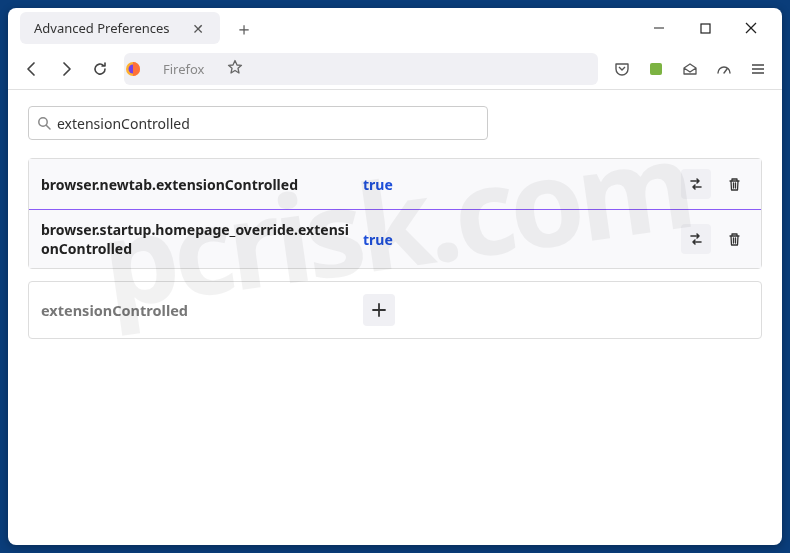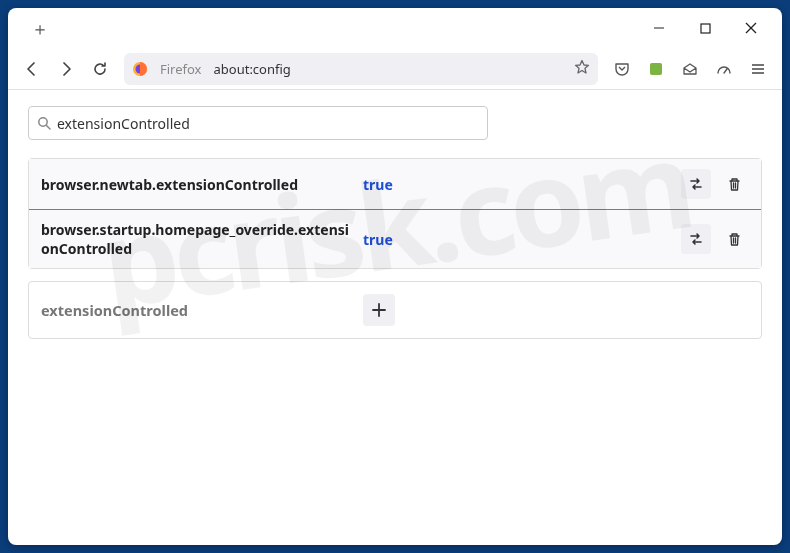--- a/index.html
+++ b/index.html
@@ -9,21 +9,21 @@
 .titlebar { display: flex; align-items: center; height: 40px; padding: 0 8px; }
 .tab { background: #f0f0f4; border-radius: 6px; padding: 7px 14px; display: flex; align-items: center; gap: 8px; margin-left: 4px; font-size: 13px; color: #333; min-width: 200px; justify-content: space-between; }
 .tab-title { flex: 1; }
 .tab-close { width: 16px; height: 16px; display: flex; align-items: center; justify-content: center; font-size: 14px; color: #555; cursor: pointer; }
 .newtab-btn { margin-left: 10px; width: 28px; height: 28px; display: flex; align-items: center; justify-content: center; font-size: 18px; color: #555; cursor: pointer; }
 .title-spacer { flex: 1; }
 .wincontrol { width: 46px; height: 40px; display: flex; align-items: center; justify-content: center; color: #222; cursor: pointer; }
 
 .toolbar { display: flex; align-items: center; height: 42px; padding: 0 8px; gap: 2px; border-bottom: 1px solid #e0e0e0; }
 .navbtn { width: 32px; height: 32px; display: flex; align-items: center; justify-content: center; border-radius: 4px; color: #444; cursor: pointer; }
-.urlbar { flex: 1; height: 32px; background: #f0f0f4; border-radius: 6px; display: flex; align-items: center; padding: 0 8px; margin: 0 6px; gap: 12px; }
+.urlbar { flex: 1; height: 32px; background: #f0f0f4; border-radius: 6px; display: flex; align-items: center; padding: 0 1px; margin: 0 6px; gap: 22px; }
 .ff-logo { width: 16px; height: 16px; }
 .url-scheme { font-size: 13px; color: #888; }
 .url-text { font-size: 13px; color: #333; flex: 1; border: none; background: transparent; outline: none; }
 .url-star { color: #666; cursor: pointer; }
 .tool-icon { width: 32px; height: 32px; display: flex; align-items: center; justify-content: center; cursor: pointer; }
 
 .content { flex: 1; padding: 16px 20px; overflow: auto; position: relative; }
 .search-row { display: flex; align-items: center; gap: 16px; margin-bottom: 18px; }
 .search-box { flex: 1; max-width: 460px; height: 34px; border: 1px solid #ccc; border-radius: 4px; display: flex; align-items: center; padding: 0 8px; gap: 6px; }
 .search-box svg { flex-shrink: 0; }
@@ -50,20 +50,24 @@
 .add-btn { width: 32px; height: 32px; display: flex; align-items: center; justify-content: center; background: #f0f0f4; border-radius: 4px; cursor: pointer; font-size: 18px; color: #333; }
 
 .watermark { position: absolute; top: 50px; left: 50%; transform: translateX(-50%) rotate(-8deg); font-size: 120px; font-weight: 700; color: rgba(0,0,0,0.05); pointer-events: none; letter-spacing: -6px; white-space: nowrap; }
 </style>
 </head>
 <body>
 
 <div class="window">
 
   <div class="titlebar">
+    <div class="tab">
+      <span class="tab-title">Advanced Preferences</span>
+      <span class="tab-close">✕</span>
+    </div>
     <div class="newtab-btn">＋</div>
     <div class="title-spacer"></div>
     <div class="wincontrol">
       <svg width="12" height="12" viewBox="0 0 12 12">
           <line x1="1" y1="6" x2="11" y2="6" stroke="#222" stroke-width="1.2"></line>
         </svg>
     </div>
     <div class="wincontrol">
       <svg width="11" height="11" viewBox="0 0 11 11">
           <rect x="1" y="1" width="9" height="9" fill="none" stroke="#222" stroke-width="1.2"></rect>
@@ -93,21 +97,20 @@
           <path d="M13 8 A5 5 0 1 1 11.5 4.5 M13 2 L13 5 L10 5" fill="none" stroke="#444" stroke-width="1.6" stroke-linecap="round" stroke-linejoin="round"></path>
         </svg>
     </div>
     <div class="urlbar">
       <svg class="ff-logo" viewBox="0 0 16 16">
           <circle cx="8" cy="8" r="7" fill="#ffb02e"></circle>
           <circle cx="8" cy="8" r="4.5" fill="#7542e5"></circle>
           <path d="M8 1 A7 7 0 0 1 15 8 A7 7 0 0 1 8 15" fill="#ff7139"></path>
         </svg>
       <span class="url-scheme">Firefox</span>
-      <input class="url-text" value="about:config" style="">
       <span class="url-star">
         <svg width="16" height="16" viewBox="0 0 16 16">
             <path d="M8 1.5 L10 6 L14.5 6.3 L11 9.3 L12 14 L8 11.5 L4 14 L5 9.3 L1.5 6.3 L6 6 Z" fill="none" stroke="#666" stroke-width="1.3" stroke-linejoin="round"></path>
           </svg>
       </span>
     </div>
     <div class="tool-icon">
       <svg width="16" height="16" viewBox="0 0 16 16">
           <path d="M2 3 L14 3 L14 8 A6 6 0 0 1 2 8 Z M5 6 L8 9 L11 6" fill="none" stroke="#555" stroke-width="1.4" stroke-linejoin="round"></path>
         </svg>

